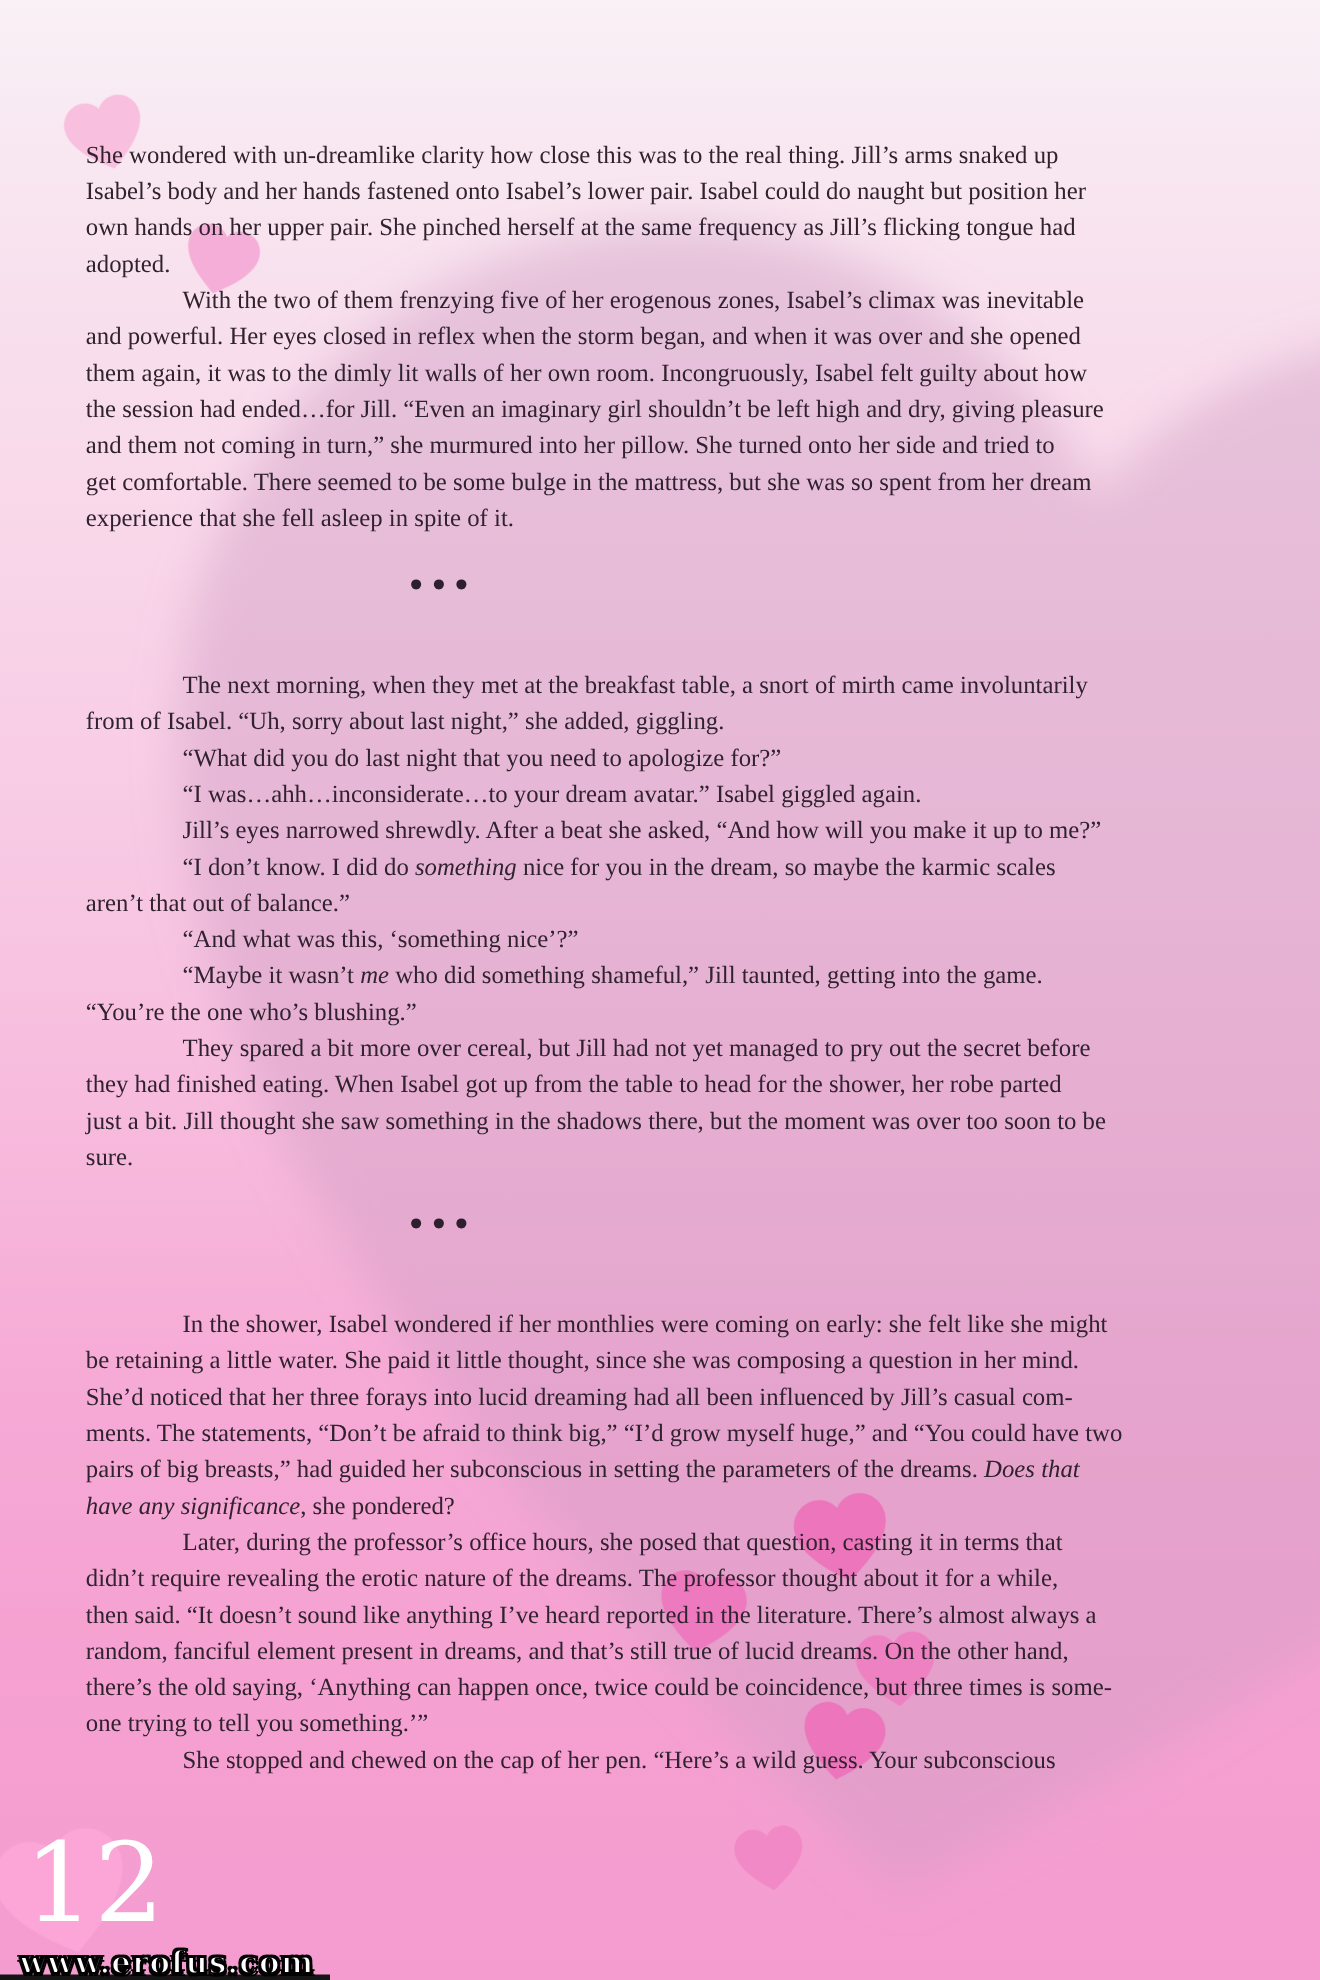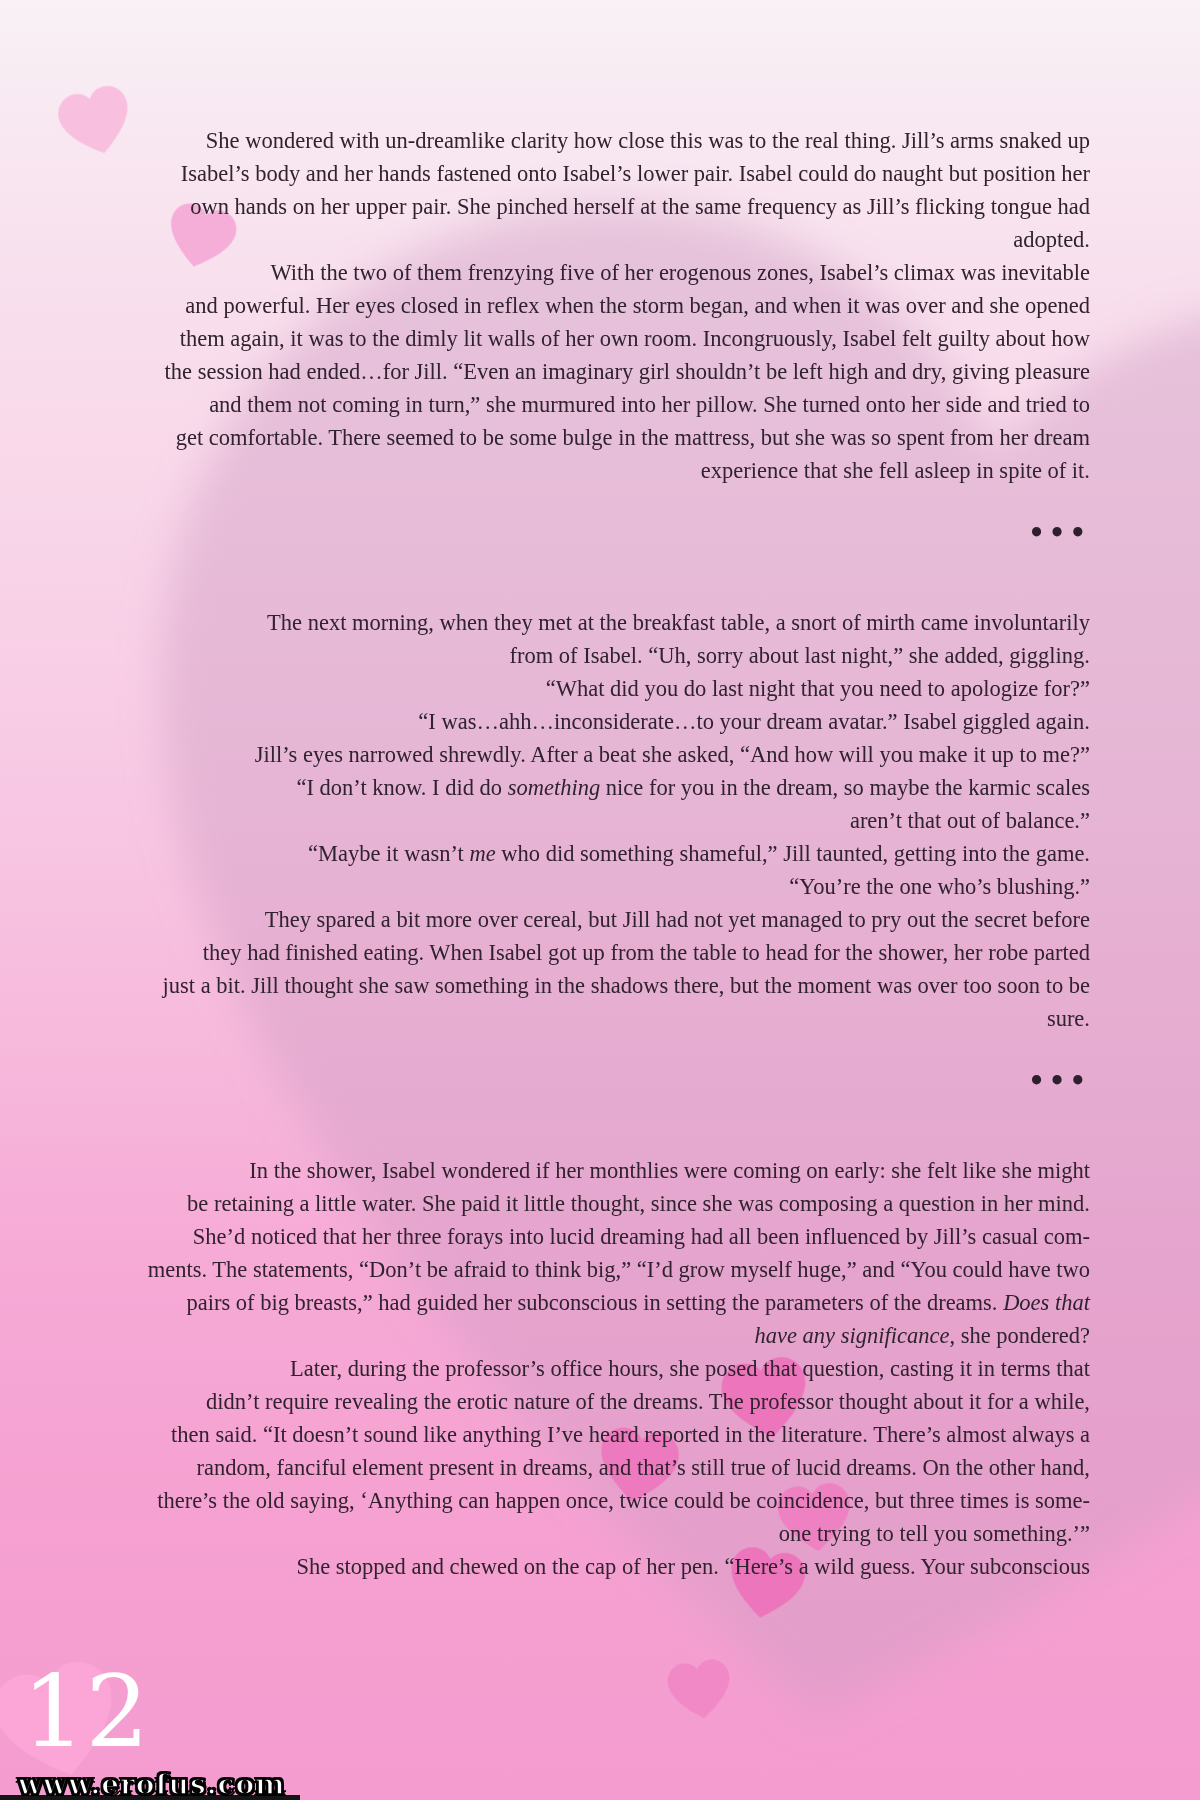--- a/index.html
+++ b/index.html
@@ -2,21 +2,20 @@
 <html><head>
 <meta charset="utf-8">
 <style>
   html,body { margin:0; padding:0; background:#555; }
   .page {
     position:relative; width:1200px; height:1800px; overflow:hidden;
     background: linear-gradient(180deg,
       #f9f1f6 0%, #f8e8f1 7%, #f8e1ee 14%, #f9d8ea 26%,
       #f8cce5 40%, #f7bbdd 56%, #f6aad6 70%, #f5a1d1 84%, #f49cd0 100%);
     font-family: "Liberation Serif", "DejaVu Serif", serif;
-    text-align: right;
   }
   #hearts-svg { position:absolute; left:0; top:0; width:1200px; height:1800px; pointer-events:none; }
   #story {
     position:absolute; left:78px; top:124px; width:1012px;
     color:#30222f; font-size:22.5px; line-height:33px;
   }
   .line { white-space:nowrap; height:33px; }
   .line.indent { padding-left:88px; }
   .sep {
     height:33px; margin:30px 0 56px 0; padding-left:292px;
@@ -77,20 +76,21 @@
       <div class="line">get comfortable. There seemed to be some bulge in the mattress, but she was so spent from her dream</div>
       <div class="line">experience that she fell asleep in spite of it.</div>
       <div class="sep">•••</div>
       <div class="line indent">The next morning, when they met at the breakfast table, a snort of mirth came involuntarily</div>
       <div class="line">from of Isabel. “Uh, sorry about last night,” she added, giggling.</div>
       <div class="line indent">“What did you do last night that you need to apologize for?”</div>
       <div class="line indent">“I was…ahh…inconsiderate…to your dream avatar.” Isabel giggled again.</div>
       <div class="line indent">Jill’s eyes narrowed shrewdly. After a beat she asked, “And how will you make it up to me?”</div>
       <div class="line indent">“I don’t know. I did do <i>something</i> nice for you in the dream, so maybe the karmic scales</div>
       <div class="line">aren’t that out of balance.”</div>
+      <div class="line indent">“And what was this, ‘something nice’?”</div>
       <div class="line indent">“Maybe it wasn’t <i>me</i> who did something shameful,” Jill taunted, getting into the game.</div>
       <div class="line">“You’re the one who’s blushing.”</div>
       <div class="line indent">They spared a bit more over cereal, but Jill had not yet managed to pry out the secret before</div>
       <div class="line">they had finished eating. When Isabel got up from the table to head for the shower, her robe parted</div>
       <div class="line">just a bit. Jill thought she saw something in the shadows there, but the moment was over too soon to be</div>
       <div class="line">sure.</div>
       <div class="sep">•••</div>
       <div class="line indent">In the shower, Isabel wondered if her monthlies were coming on early: she felt like she might</div>
       <div class="line">be retaining a little water. She paid it little thought, since she was composing a question in her mind.</div>
       <div class="line">She’d noticed that her three forays into lucid dreaming had all been influenced by Jill’s casual com-</div>

